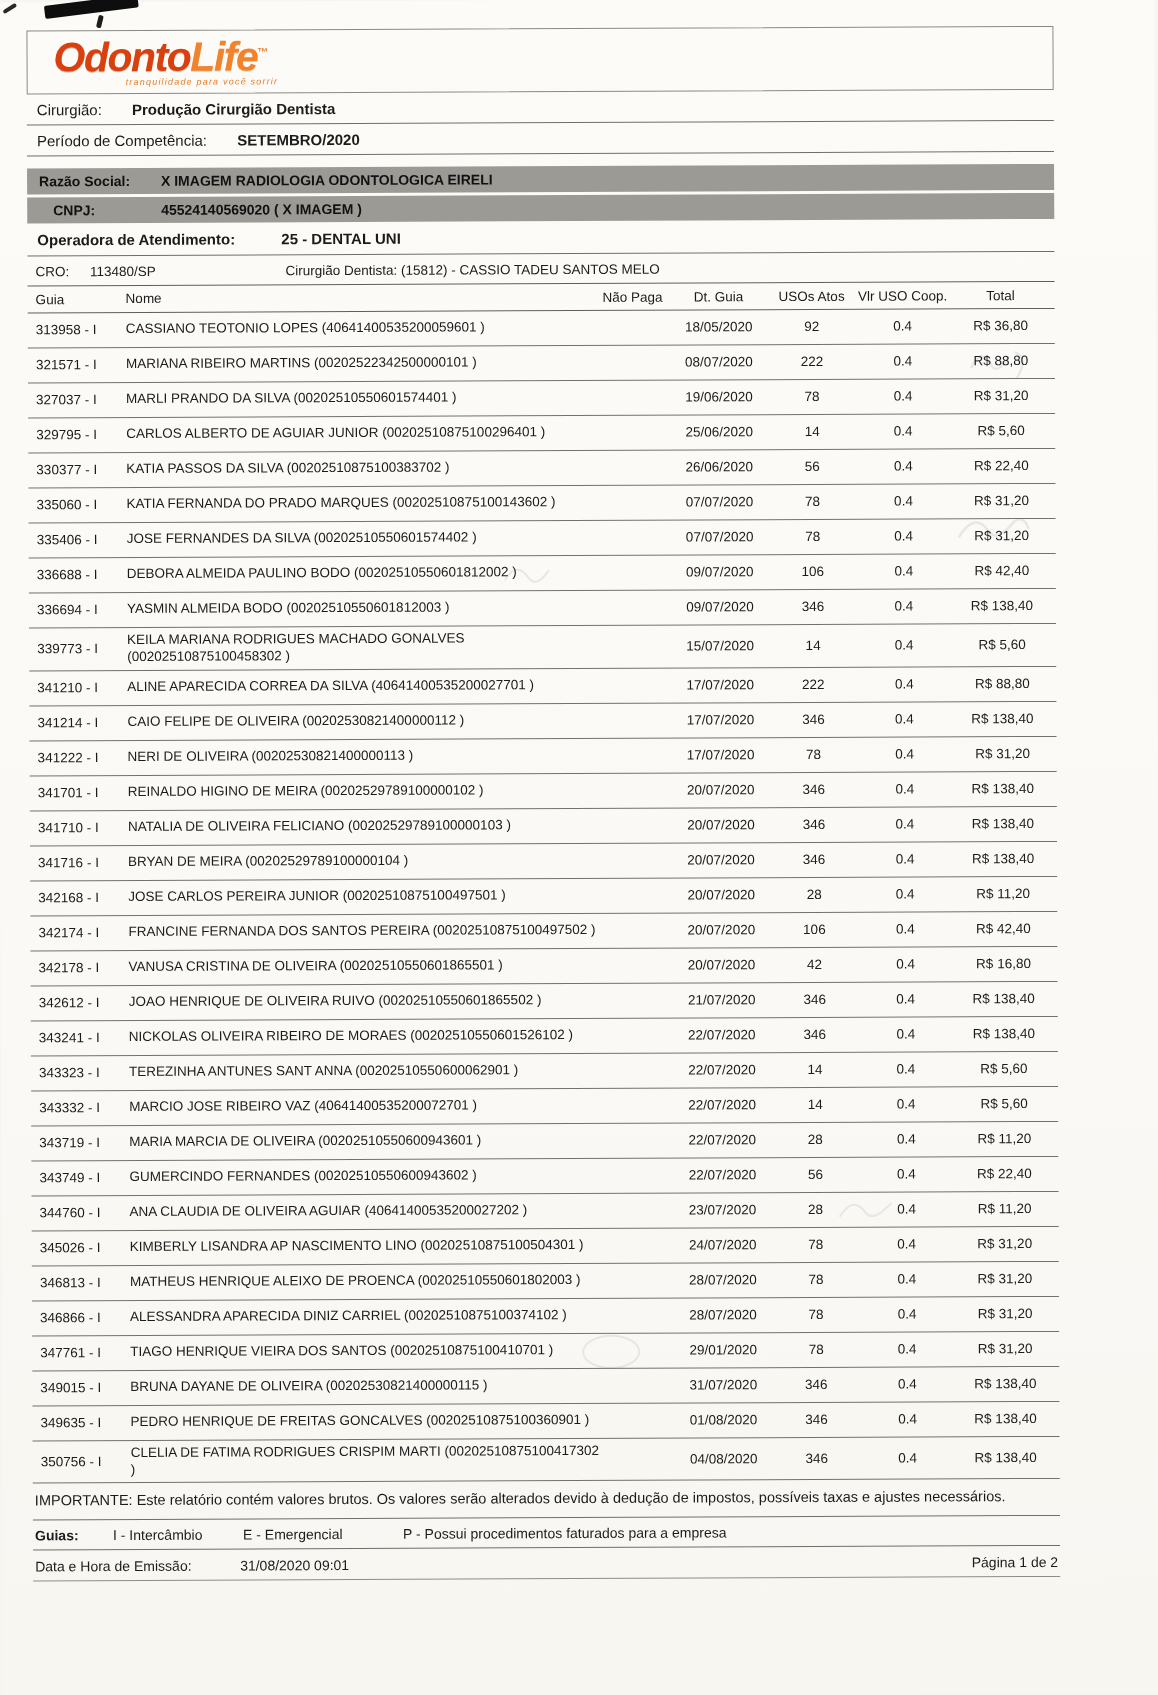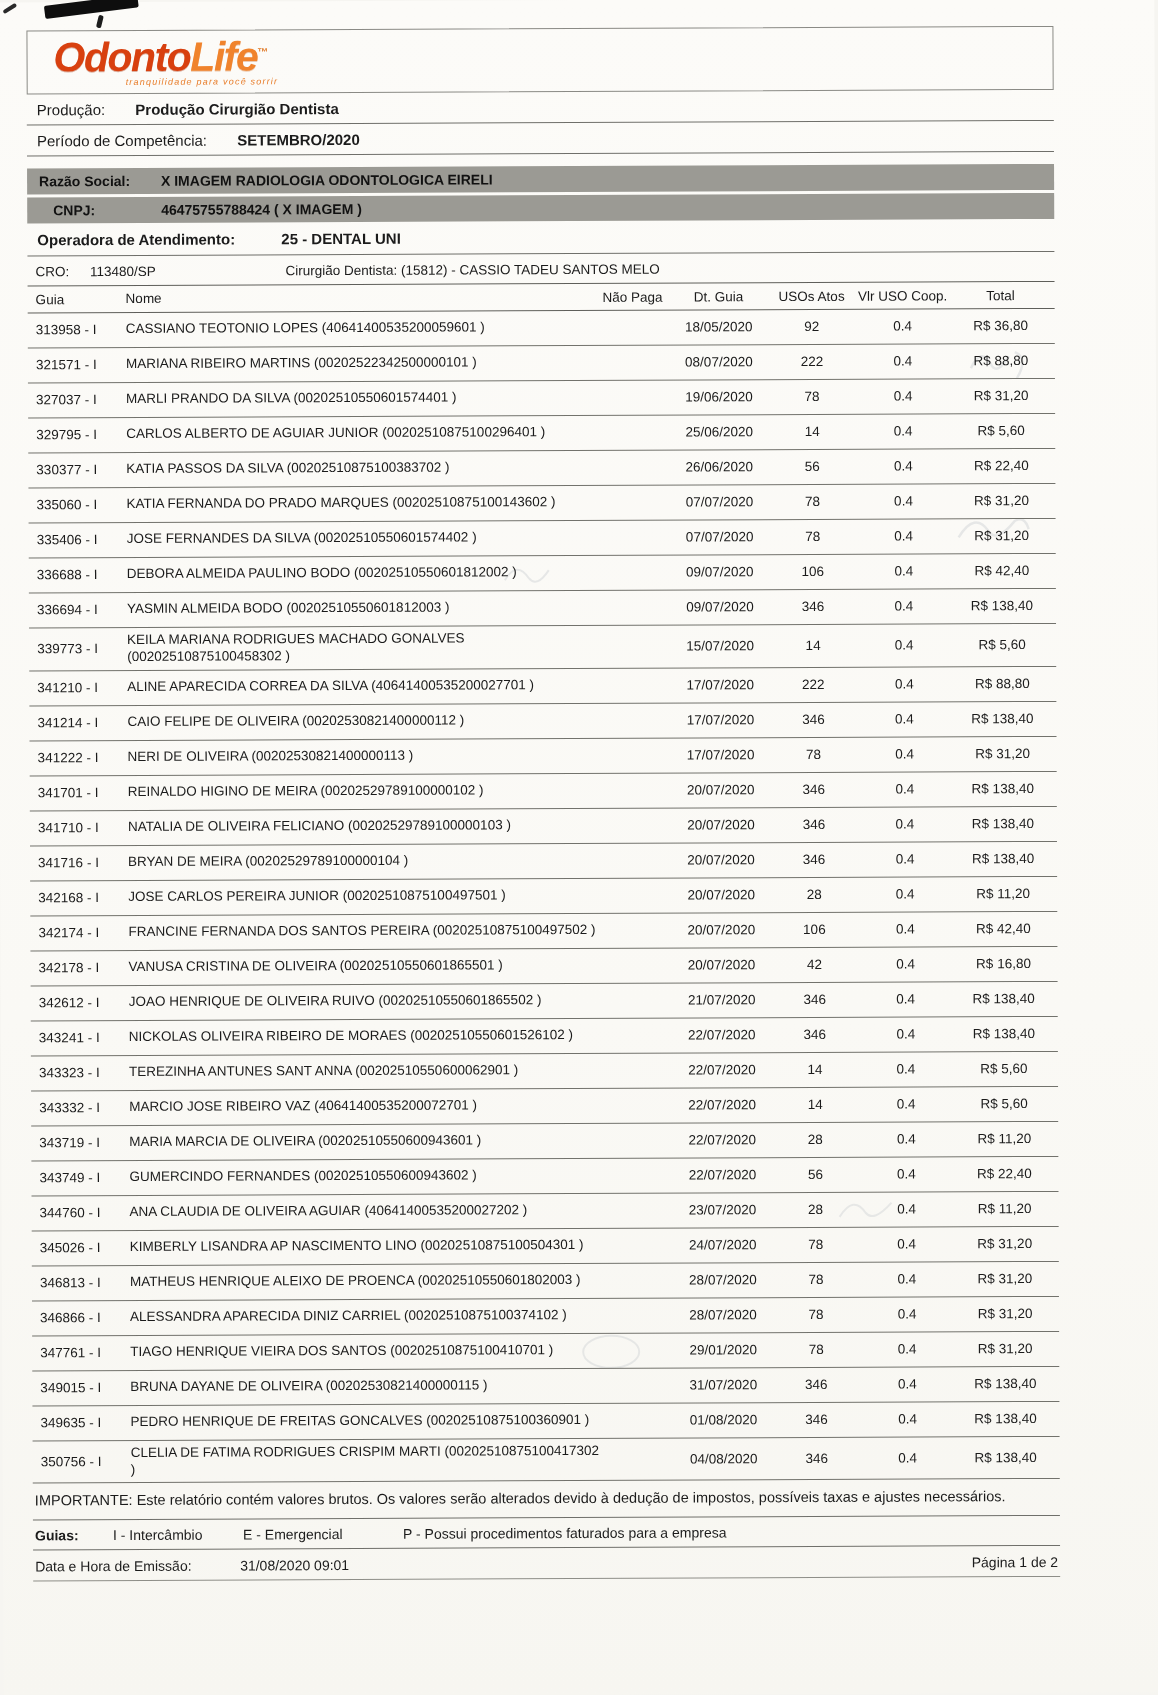--- a/index.html
+++ b/index.html
@@ -116,37 +116,37 @@
   <div class="content">
 
     <div class="logo-box">
       <div class="logo">
         <span class="logo-main"><span class="logo-odonto">Odonto</span><span class="logo-life">Life</span><span class="logo-tm">™</span></span>
         <div class="logo-tagline">tranquilidade para você sorrir</div>
       </div>
     </div>
 
     <div class="hline-row">
-      <span class="lbl">Produção:</span>
+      <span class="lbl">Cirurgião:</span>
       <span class="val">Produção Cirurgião Dentista</span>
     </div>
     <div class="hline-row">
       <span class="lbl">Período de Competência:</span>
       <span class="val">SETEMBRO/2020</span>
     </div>
 
     <div class="gap-sm"></div>
 
     <div class="gray-bar">
       <span class="lbl">Razão Social:</span>
       <span class="val">X IMAGEM RADIOLOGIA ODONTOLOGICA EIRELI</span>
     </div>
     <div class="gray-bar cnpj">
       <span class="lbl">CNPJ:</span>
-      <span class="val">46475755788424 ( X IMAGEM )</span>
+      <span class="val">45524140569020 ( X IMAGEM )</span>
     </div>
 
     <div class="operadora-row">
       <span class="lbl">Operadora de Atendimento:</span>
       <span class="val">25 - DENTAL UNI</span>
     </div>
 
     <div class="cro-row">
       <span class="cro-left">
         <span>CRO:</span>

